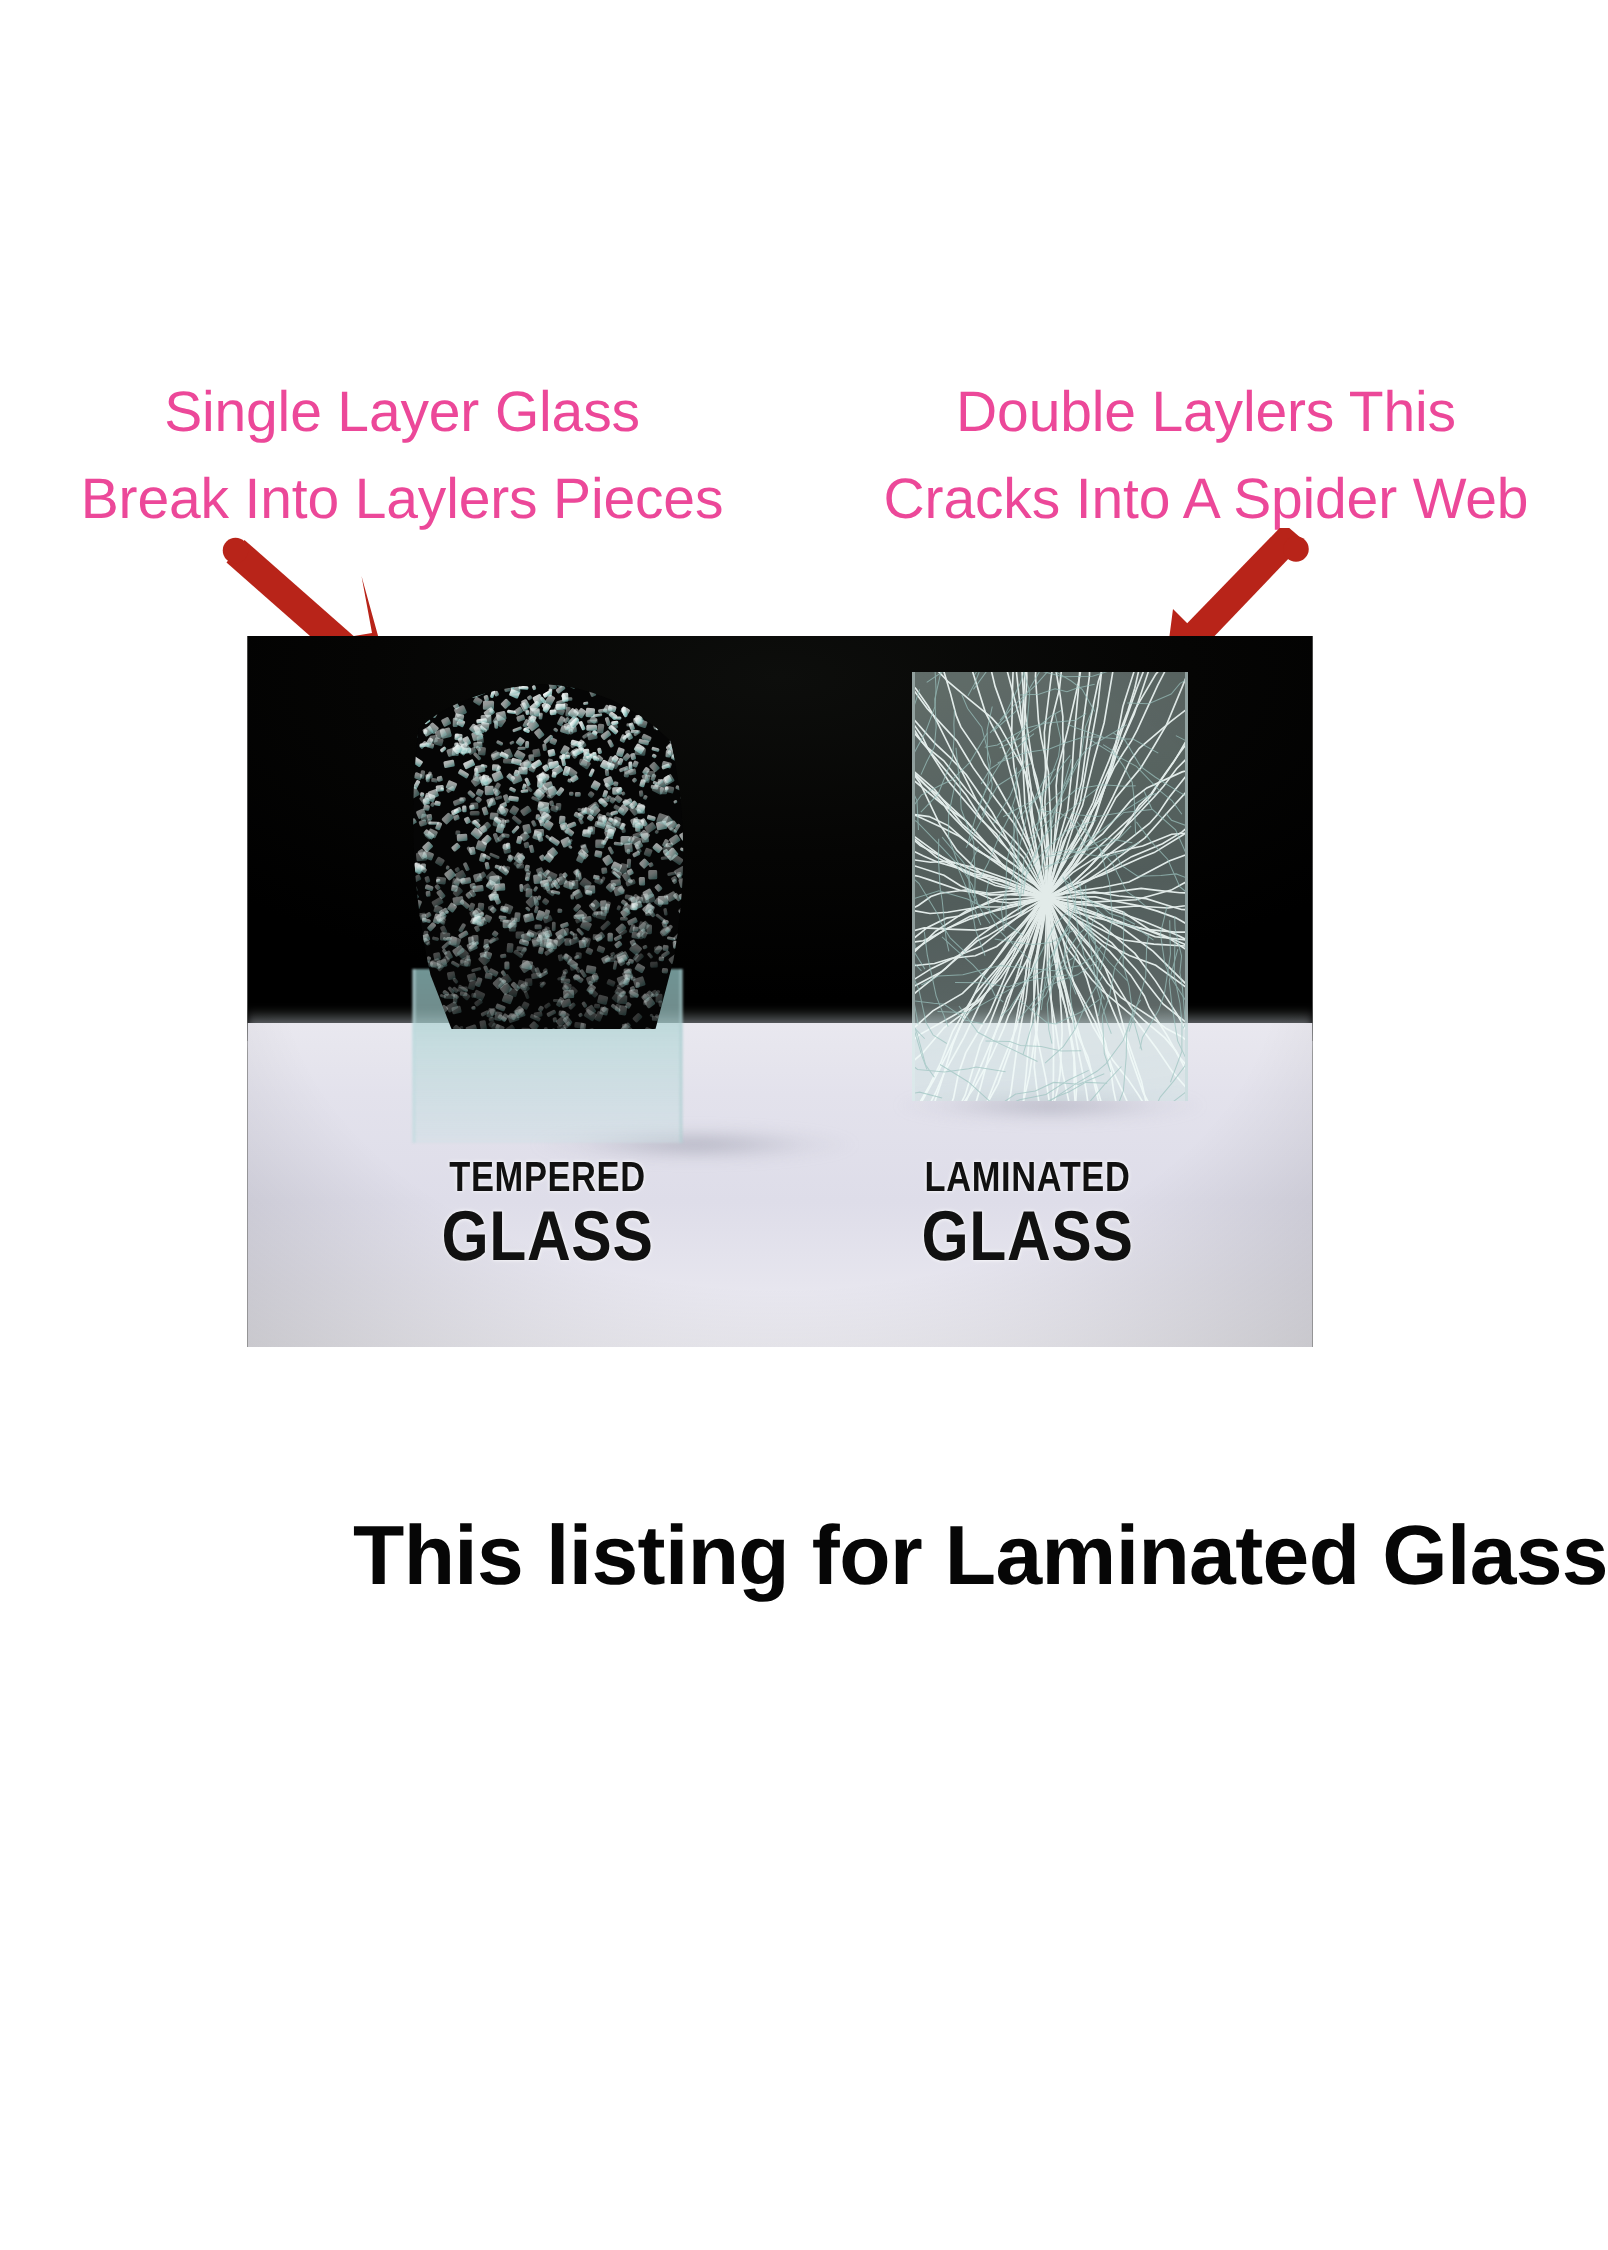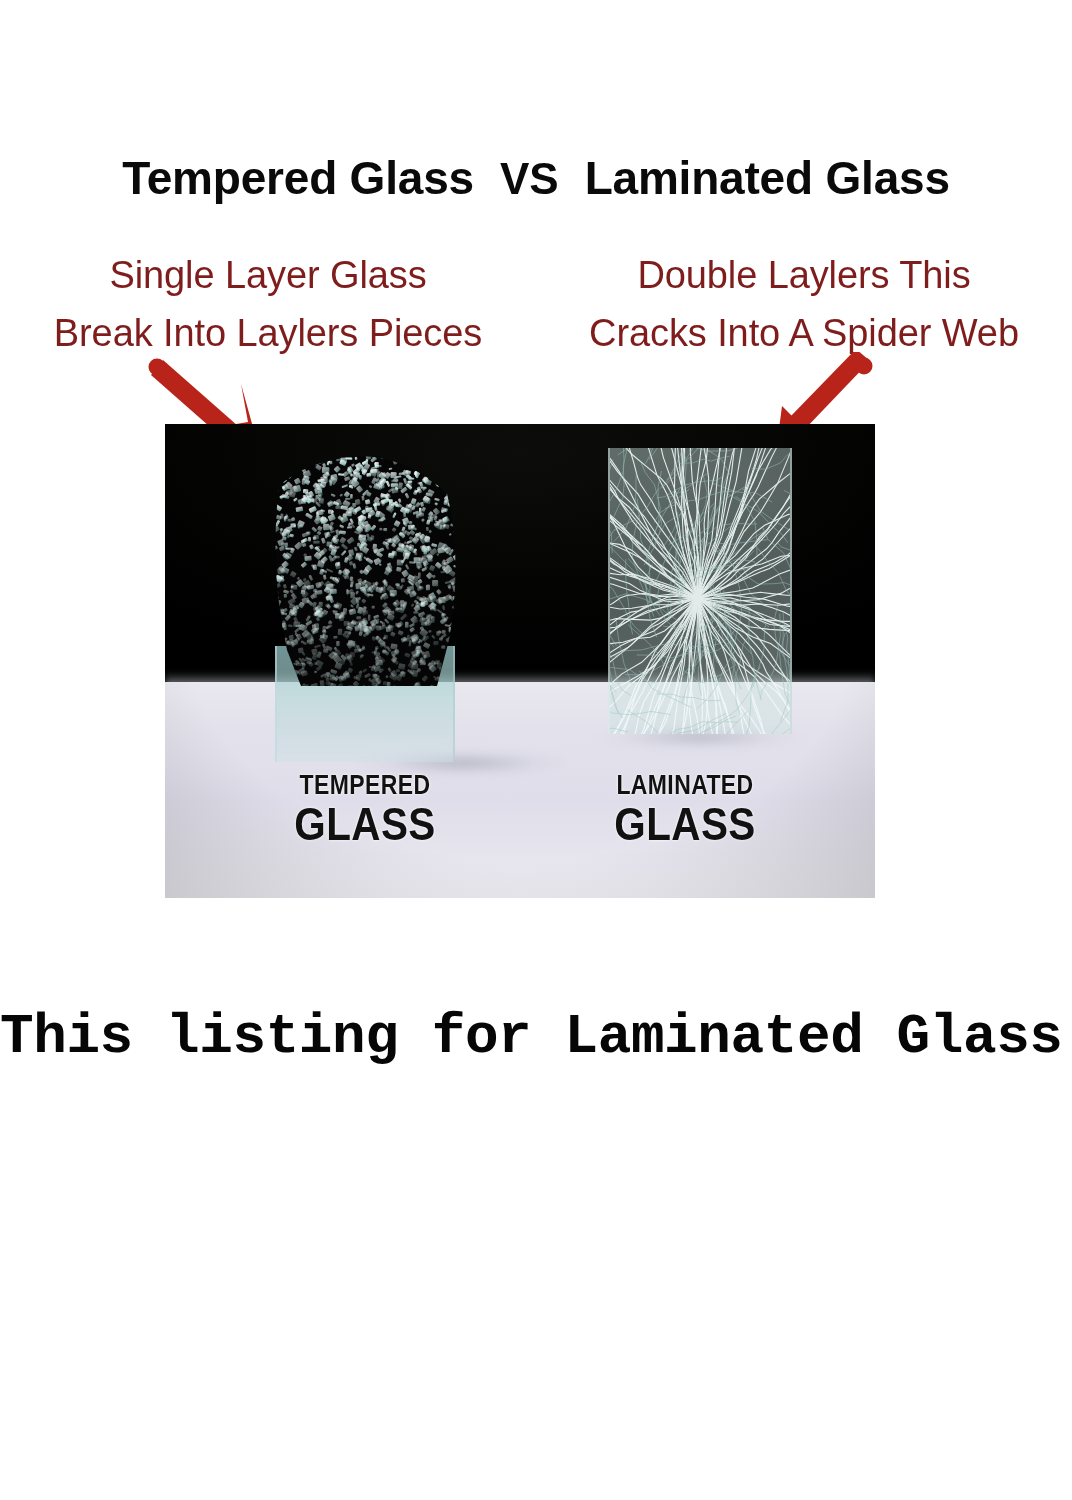--- a/index.html
+++ b/index.html
@@ -64,21 +64,21 @@
   }
   .subcap-col {
     width: 536px;
     text-align: center;
   }
   .subcap-line {
     font-size: 38px;
     font-weight: 500;
     line-height: 58px;
     letter-spacing: -0.1px;
-    color: #7f1d1d;
+    color: #ec4899;
     white-space: nowrap;
   }
 
   
   .arrow-svg {
     position: absolute;
     pointer-events: none;
   }
   #arrow-left-wrap { left: 140px; top: 352px; width: 150px; height: 115px; }
   #arrow-right-wrap { left: 760px; top: 352px; width: 130px; height: 110px; }
@@ -213,40 +213,34 @@
     line-height: 48px;
     transform: scaleX(0.86);
   }
 
   
   .bottom-line {
     position: absolute;
     left: 0;
     top: 1002px;
     width: 1072px;
-    text-align: left;
+    text-align: right;
     font-size: 56px;
     font-weight: 600;
     letter-spacing: -0.4px;
     line-height: 70px;
     color: #060606;
     white-space: nowrap;
-    font-family: Liberation Mono, monospace;
   }
 </style>
 </head>
 <body>
 
 <div class="page">
 
-  <div class="title-row">
-    <span class="title-word">Tempered Glass</span>
-    <span class="title-vs">VS</span>
-    <span class="title-word">Laminated Glass</span>
-  </div>
 
   <div class="subcaps">
     <div class="subcap-col">
       <div class="subcap-line">Single Layer Glass</div>
       <div class="subcap-line">Break Into Laylers Pieces</div>
     </div>
     <div class="subcap-col">
       <div class="subcap-line">Double Laylers This</div>
       <div class="subcap-line">Cracks Into A Spider Web</div>
     </div>

